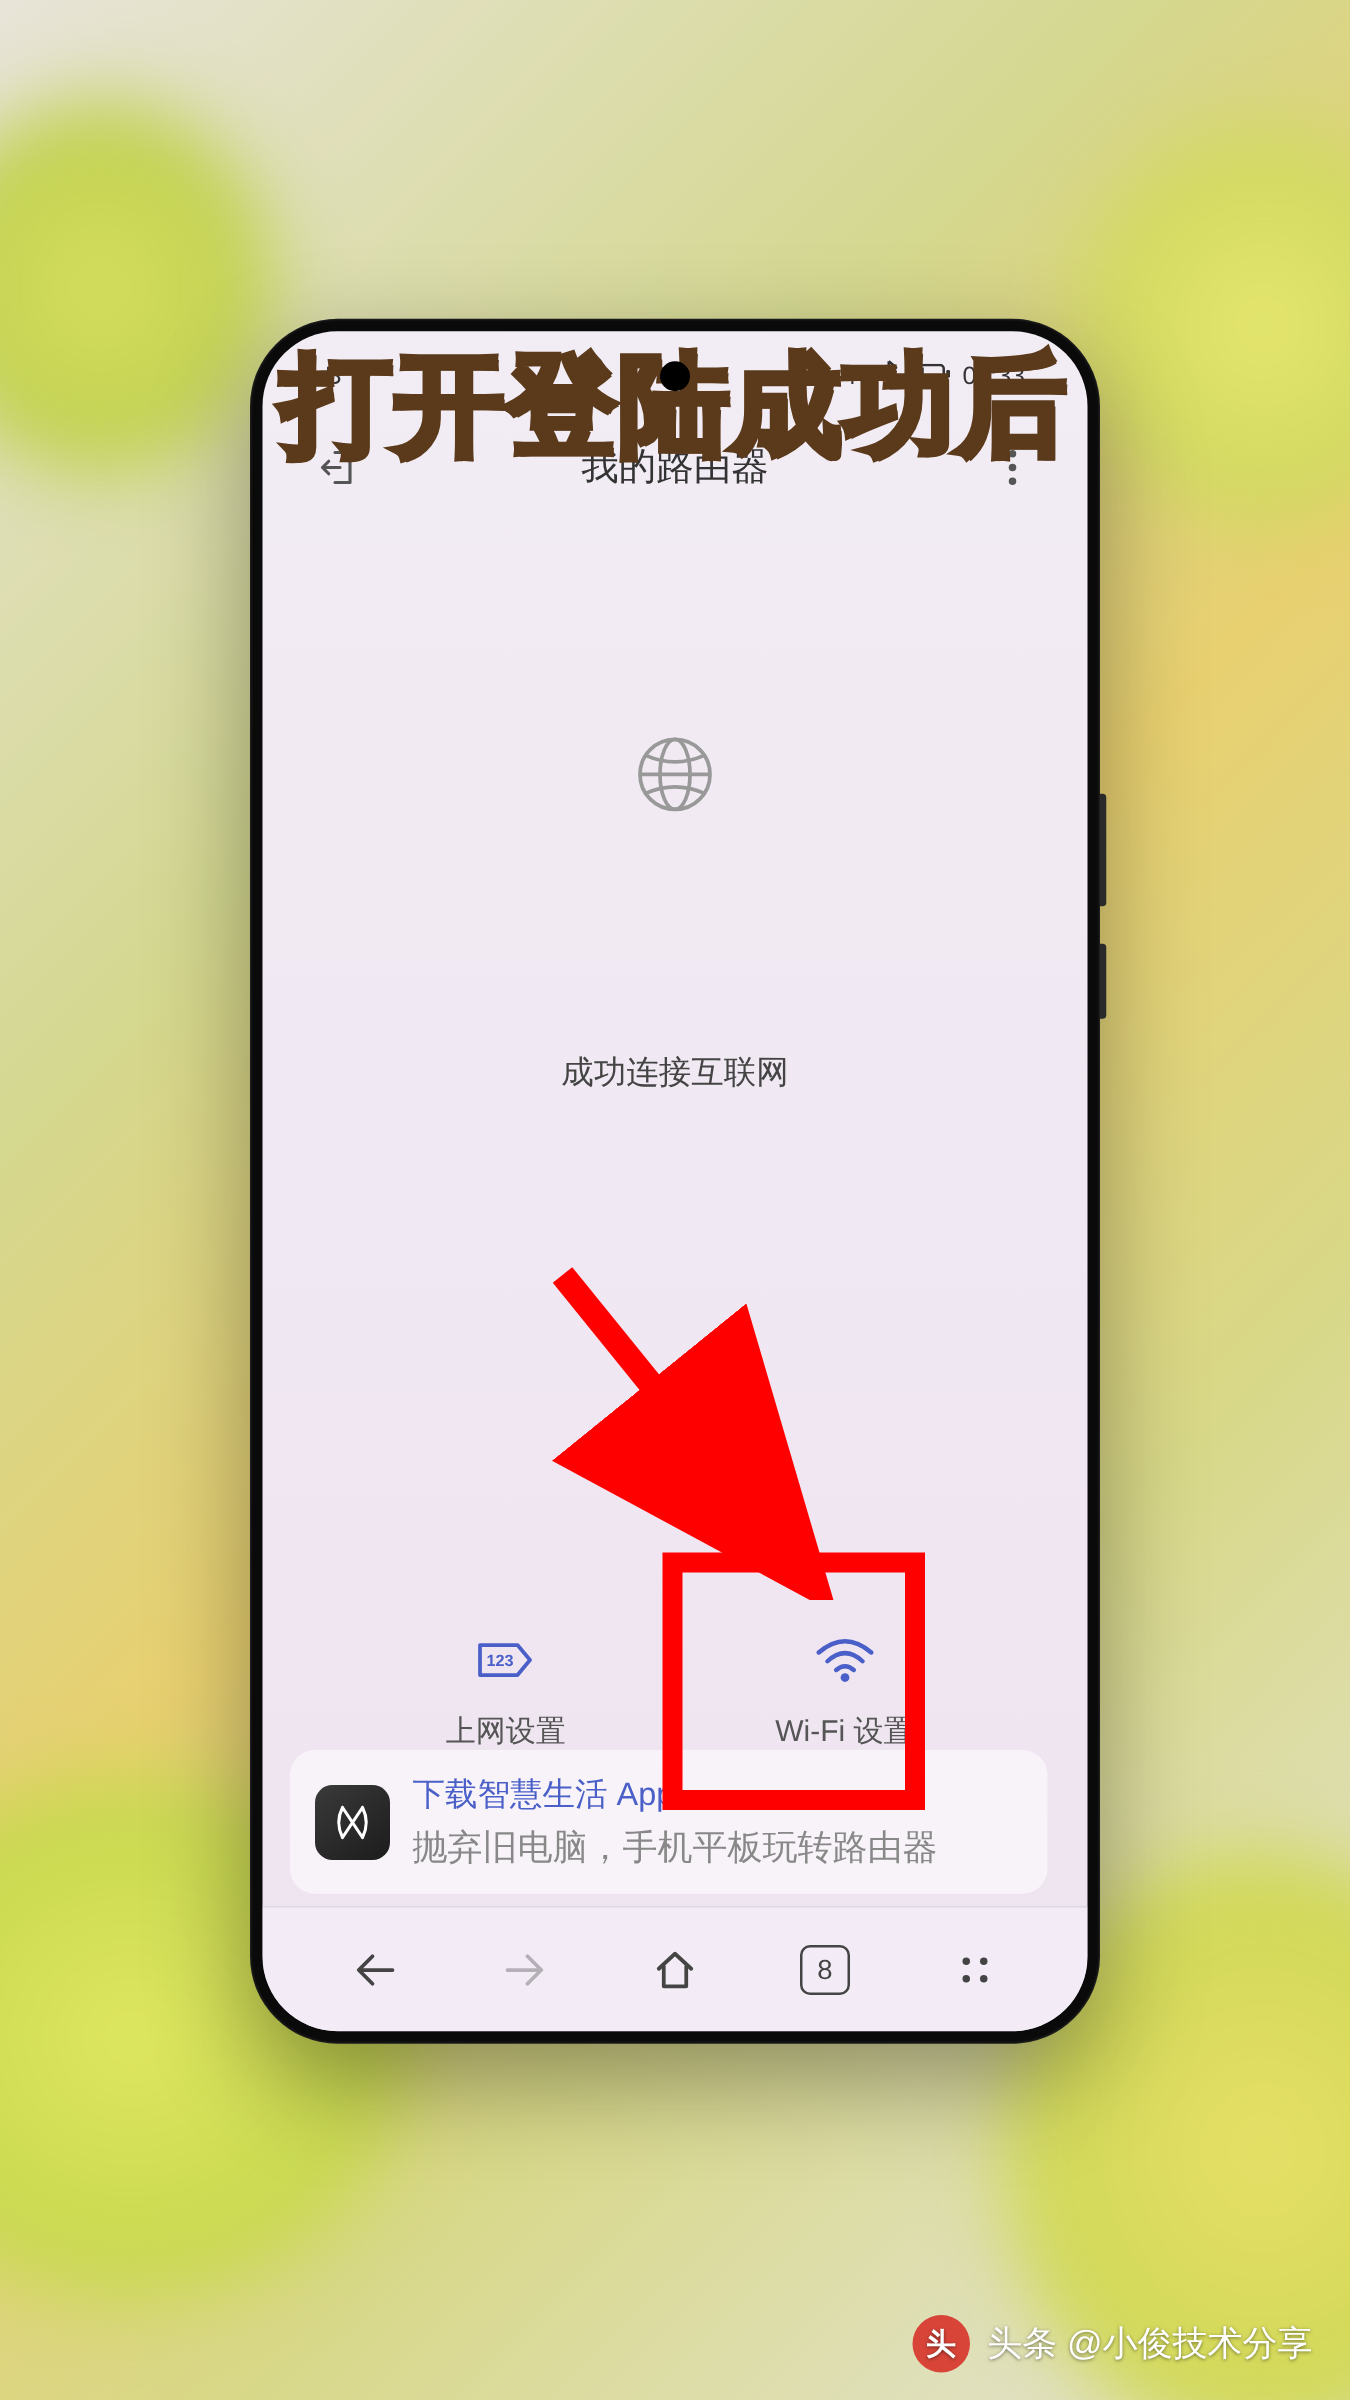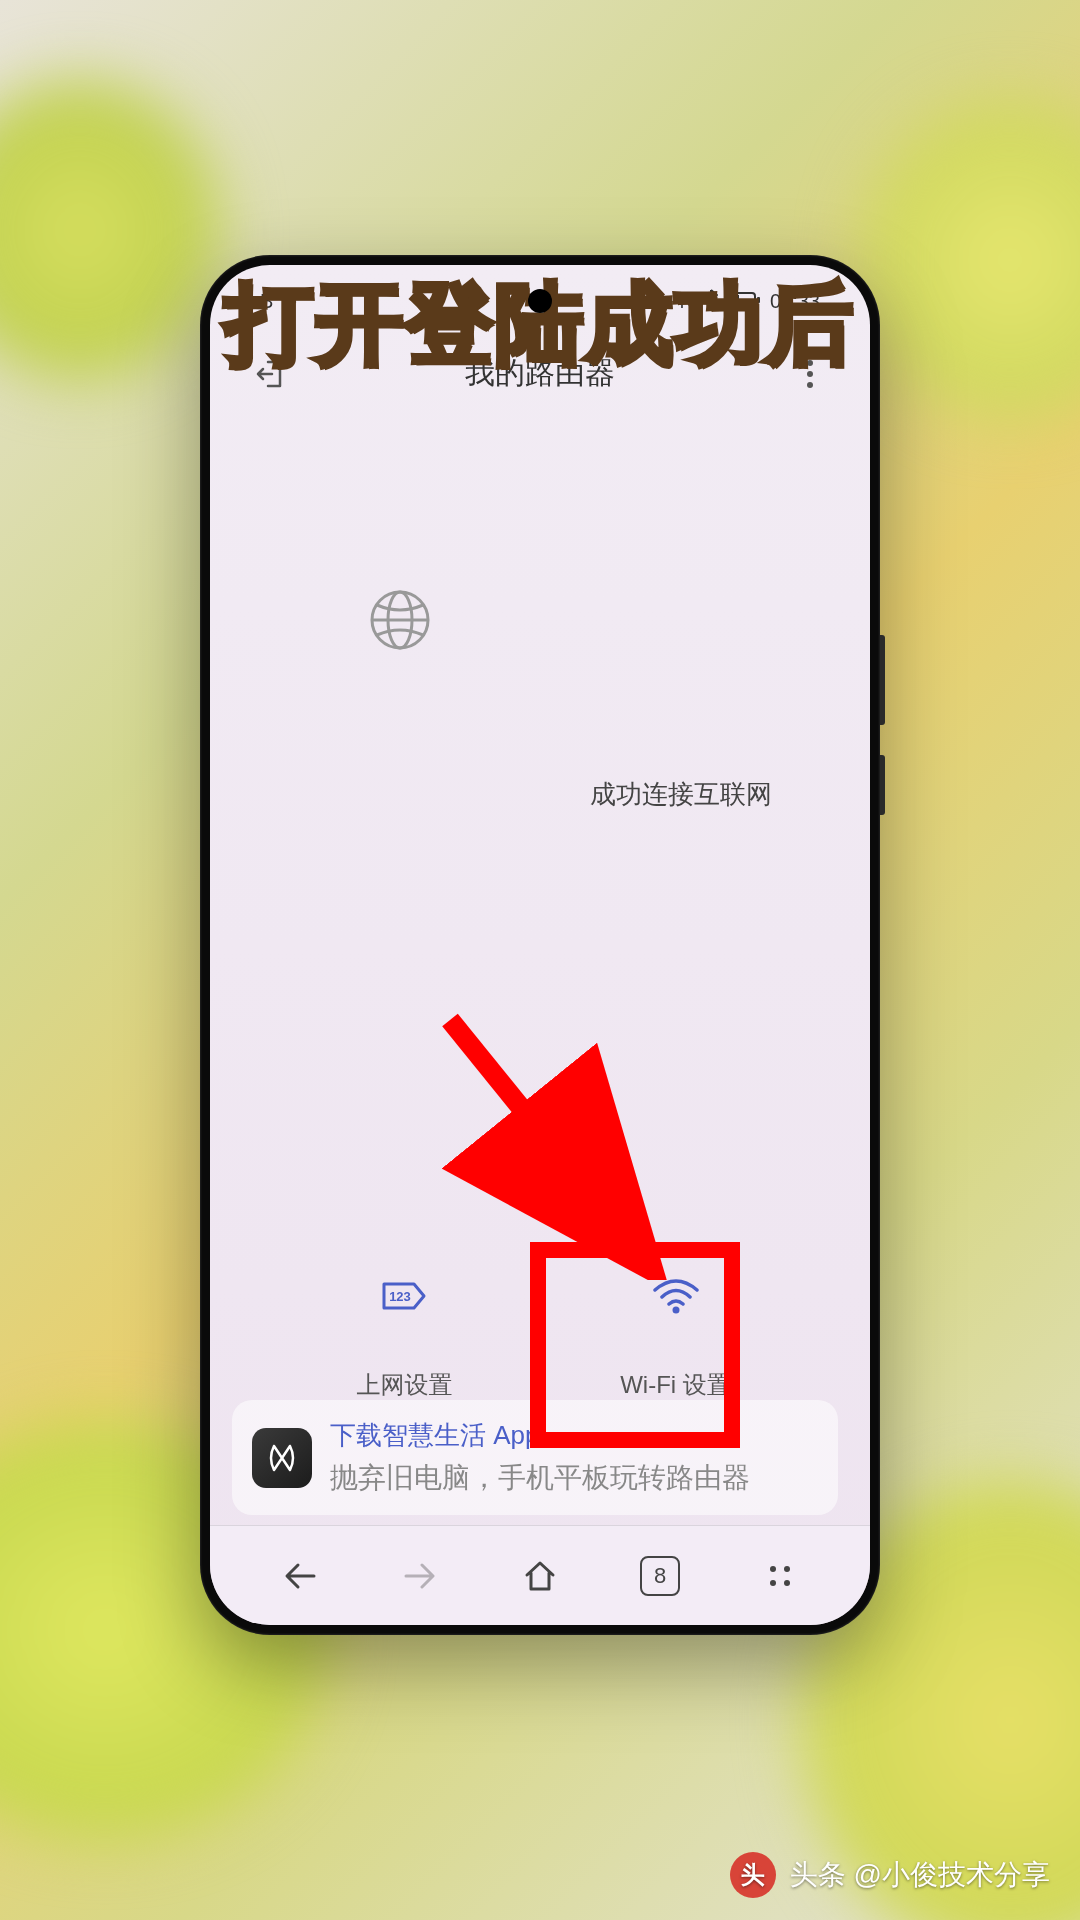--- a/index.html
+++ b/index.html
@@ -66,21 +66,22 @@
       display: flex;
       justify-content: space-between;
       align-items: center;
       padding: 28px 42px 18px 42px;
     }
     .header-icon { width: 36px; height: 36px; display: flex; align-items: center; justify-content: center; color: #555; }
     .header-title { font-size: 30px; font-weight: 500; color: #333; }
 
     .dial-wrap {
       display: flex;
-      align-items: flex-end;
+      flex-direction: column;
+      align-items: center;
       padding: 20px 0 10px 0;
     }
     .dial { position: relative; width: 380px; height: 380px; }
     .dial svg { width: 100%; height: 100%; }
     .globe-icon { position: absolute; top: 50%; left: 50%; transform: translate(-50%,-50%); }
     .dial-label { margin-top: 28px; font-size: 26px; color: #444; }
 
     .bottom-tiles {
       position: absolute;
       bottom: 210px;
@@ -90,21 +91,21 @@
       align-items: center;
     }
     .tile {
       width: 270px;
       display: flex;
       flex-direction: column;
       align-items: center;
       gap: 16px;
       padding: 14px 0;
     }
-    .tile-label { font-size: 24px; color: #555; margin-top: 32px; }
+    .tile-label { font-size: 24px; color: #555; }
     .tile-icon { width: 50px; height: 50px; display:flex; align-items:center; justify-content:center; }
     .tile-divider { width: 1px; height: 70px; background: rgba(0,0,0,0.18); }
 
     .app-card {
       position: absolute;
       bottom: 110px;
       left: 22px; right: 32px;
       background: rgba(255,255,255,0.55);
       border-radius: 20px;
       padding: 18px 20px;

